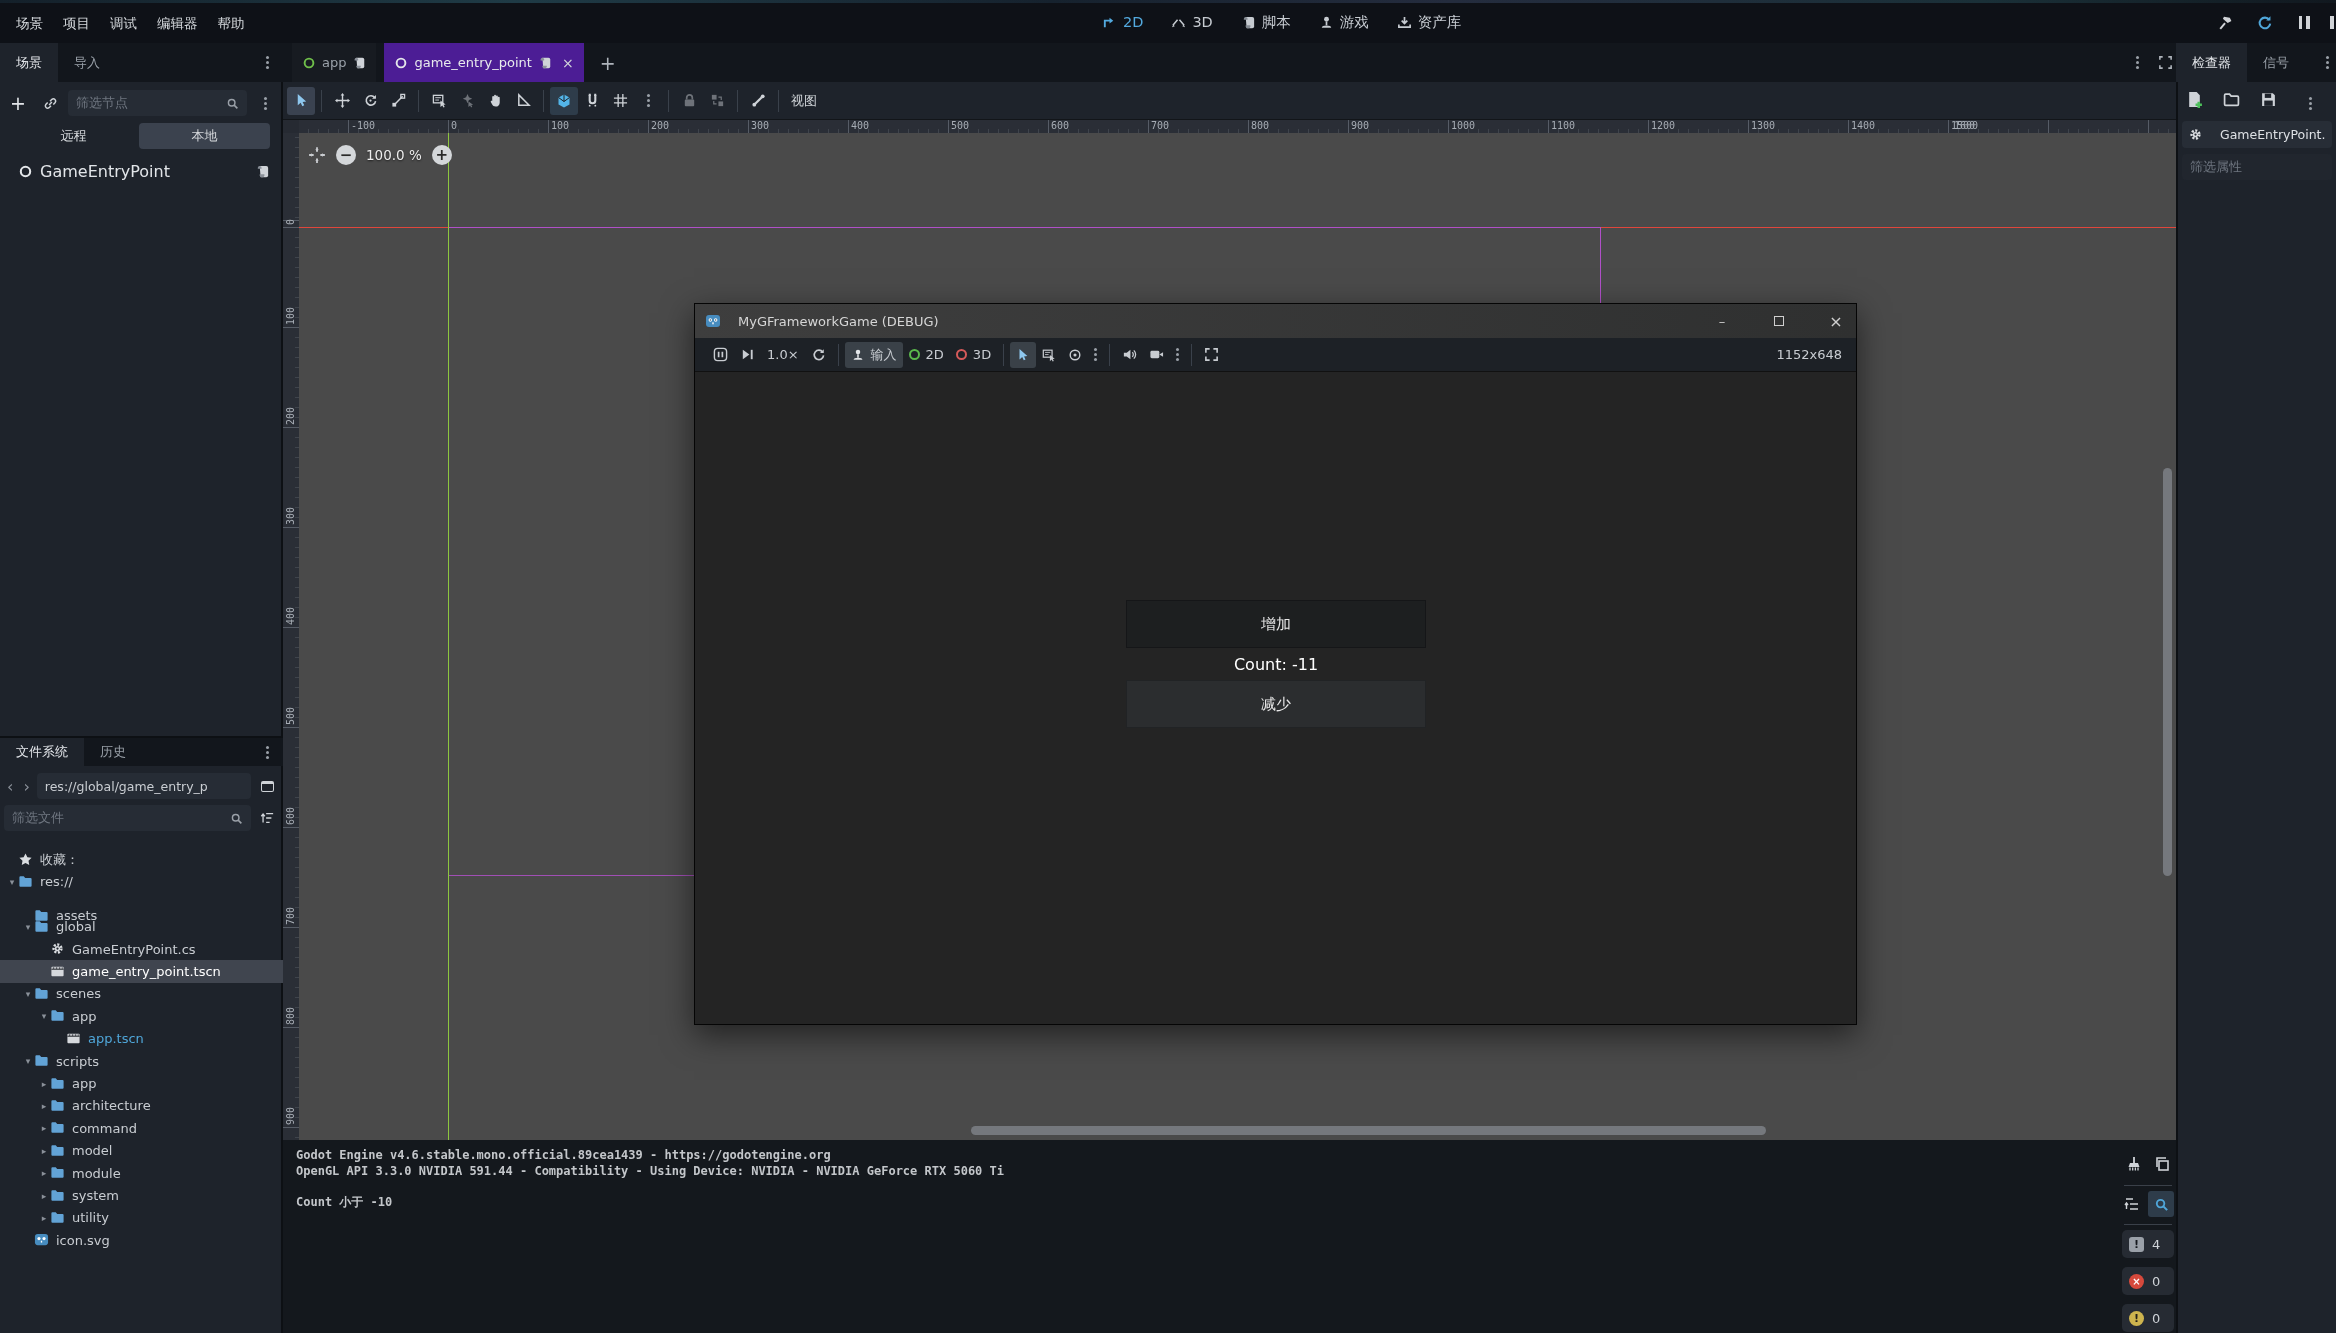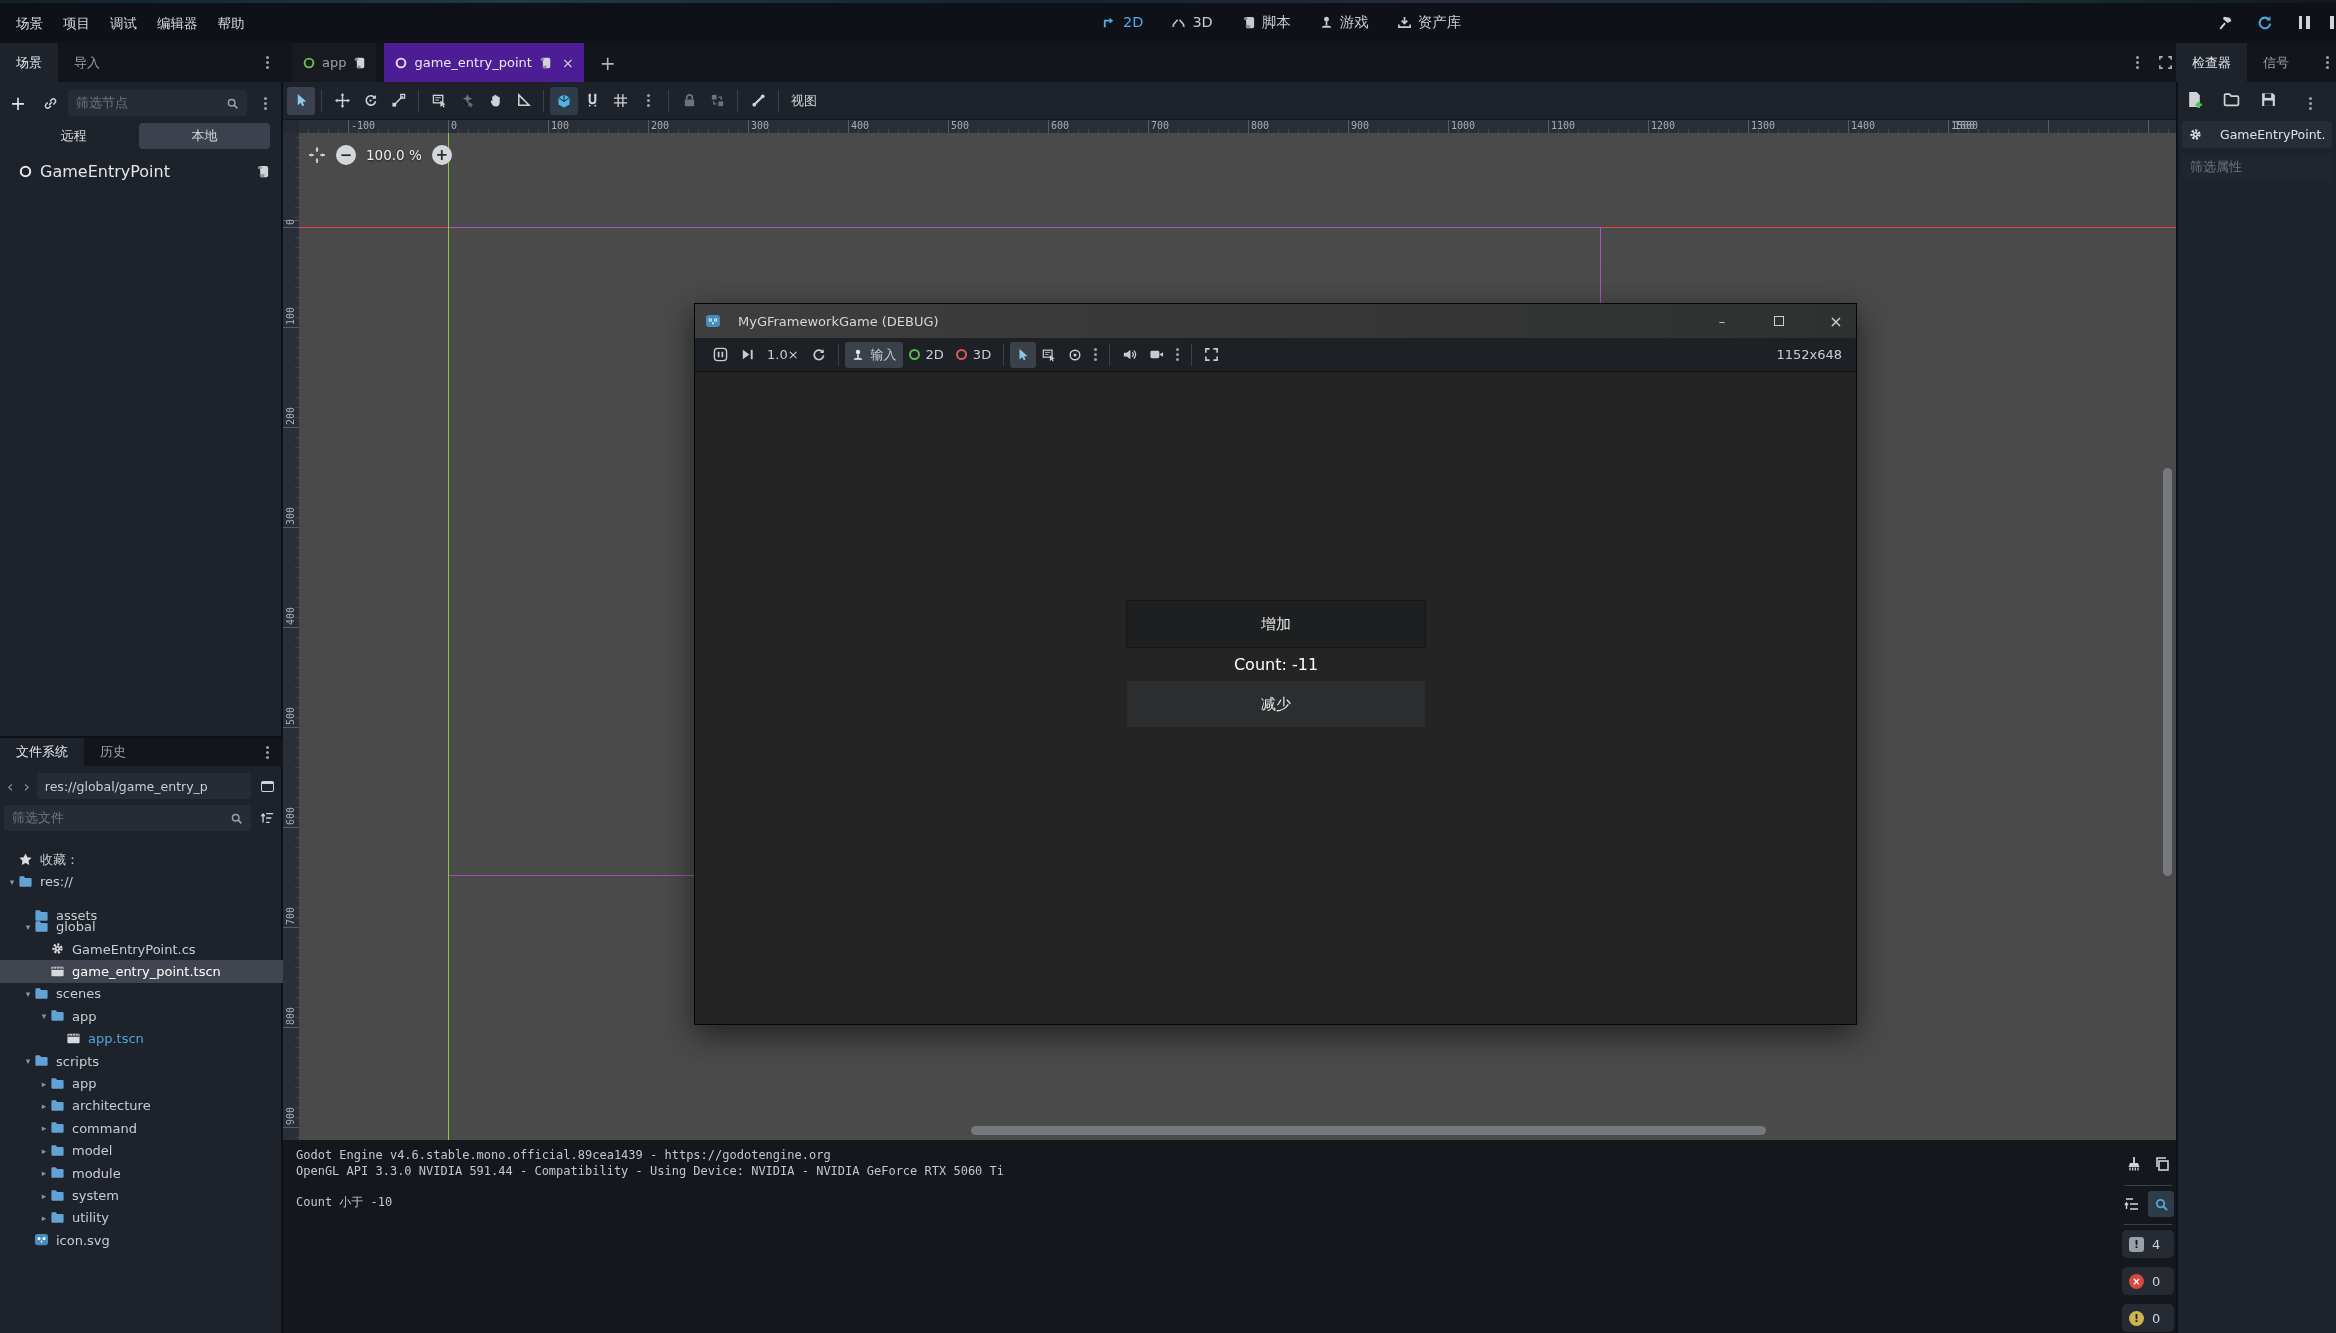--- a/index.html
+++ b/index.html
@@ -63,21 +63,21 @@
       repeating-linear-gradient(180deg,#565c66 0 1px,transparent 1px 100px),
       repeating-linear-gradient(180deg,#3f444c 0 1px,transparent 1px 10px);
     background-size:100% 100%,4px 100%; background-position:0 94px,12px 4px; background-repeat:repeat-y; }
   .vlab { position:absolute; left:285px; font-size:10px; color:#a7adb5; font-family:"DejaVu Sans Mono",monospace;
     transform-origin:0 0; transform:rotate(-90deg); }
   #canvas { left:299px; top:133px; width:1877px; height:1007px; background:#4a4a4a; }
   .zoomcircle { width:20px; height:20px; border-radius:50%; background:#d4d7da; color:#2a2a2a;
     display:flex; align-items:center; justify-content:center; font-size:15px; font-weight:bold; line-height:1; }
   #output-panel { left:283px; top:1140px; width:1893px; height:193px; background:#14181d;
     font-family:"DejaVu Sans Mono","Liberation Mono",monospace; font-size:12px; color:#c3c6ca;
-    padding:8px 0 6px 13px; }
+    padding:8px 0 6px 13px;font-weight:bold; }
   #output-panel .oline { height:15.5px; line-height:15.5px; white-space:pre; }
   .badge { position:absolute; left:2122px; width:52px; height:28px; background:#262b33; border-radius:5px;
     display:flex; align-items:center; padding:0 7px; gap:8px; font-size:13px; color:#cfd3d8; }
 
   
   #game-window { left:694px; top:303px; width:1163px; height:722px; background:#242424;
     border:1px solid #050505; box-shadow:0 10px 30px rgba(0,0,0,.55); z-index:50; }
   #gw-titlebar { left:0; top:0; width:100%; height:34px;
     background:linear-gradient(90deg,#3e3e3e,#2f3030); display:flex; align-items:center; padding-left:10px; gap:17px;
     font-size:13px; color:#d6d6d6; }

